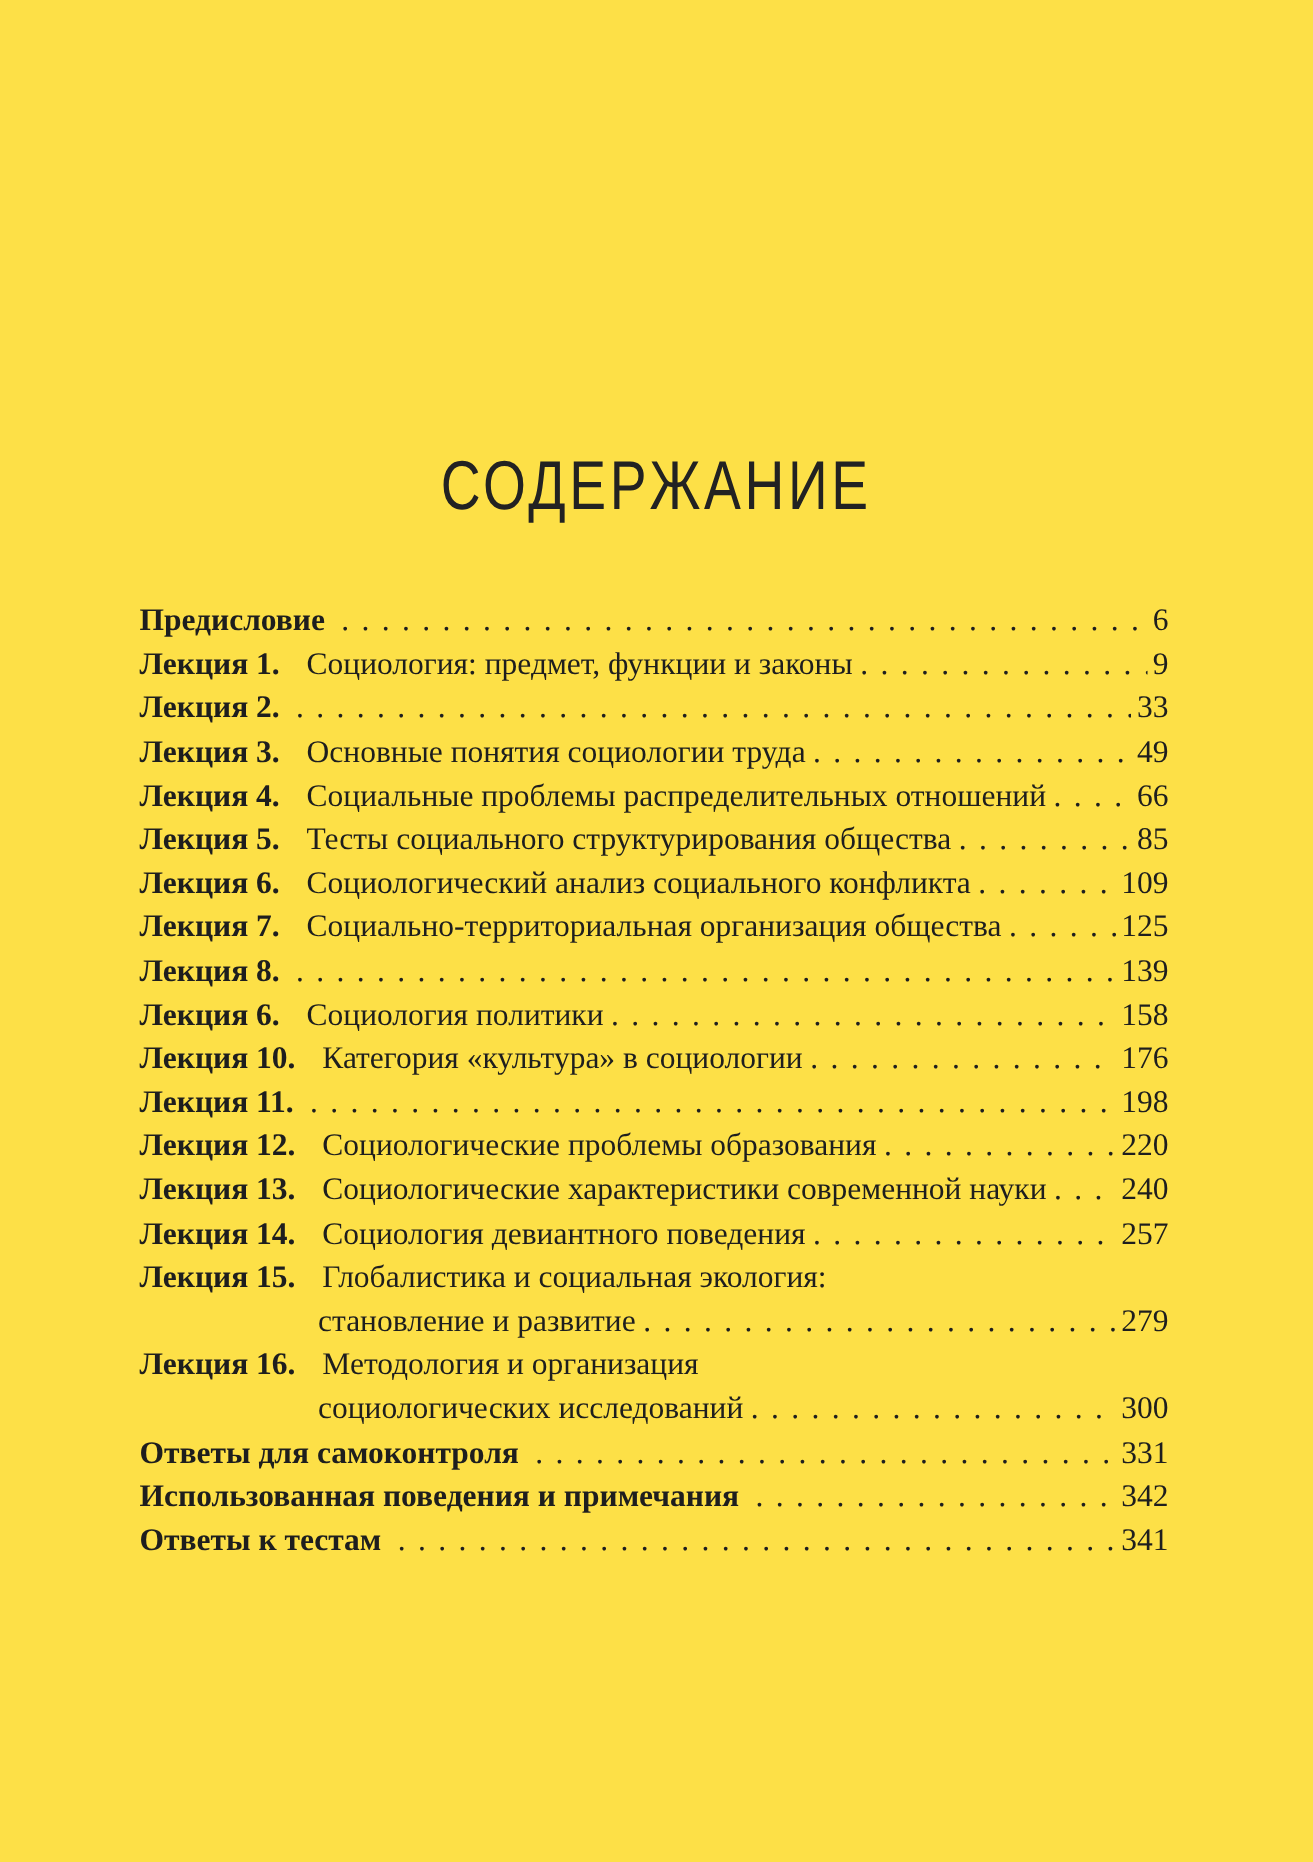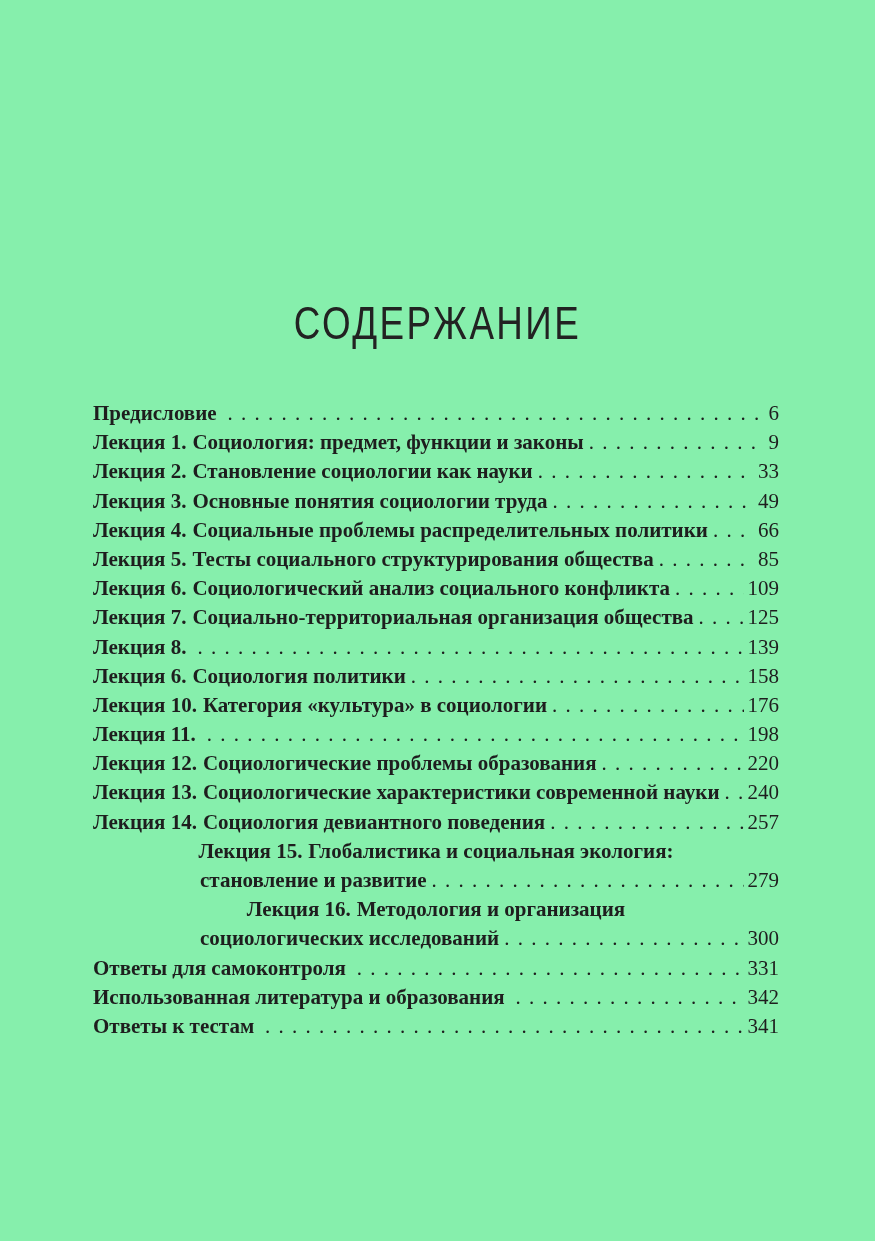--- a/index.html
+++ b/index.html
@@ -4,21 +4,21 @@
 <style>
   html, body {
     margin: 0;
     padding: 0;
     background: #ffffff;
   }
   .page {
     position: relative;
     width: 875px;
     height: 1241px;
-    background: #86efac;
+    background: #fde047;
     overflow: hidden;
     color: #1e1e1e;
   }
   .doc-title {
     position: absolute;
     top: 300px;
     left: 0;
     right: 0;
     text-align: center;
     font-family: "Liberation Sans", sans-serif;
@@ -37,33 +37,33 @@
     font-family: "Liberation Serif", serif;
     font-size: 21px;
     color: #1e1e1e;
   }
   .toc-row {
     display: flex;
     align-items: baseline;
     height: 29.2px;
     line-height: 29.2px;
     white-space: nowrap;
-    justify-content: center;
   }
   .toc-row.indent {
     padding-left: 107px;
   }
   .toc-label {
     font-weight: 700;
     margin-right: 0.28em;
     flex: 0 0 auto;
   }
   .toc-text {
-    font-weight: 700;
+    font-weight: 400;
     flex: 0 0 auto;
+    margin-left: 12px;
   }
   .dot-leader {
     flex: 1 1 auto;
     overflow: hidden;
     margin-left: 5px;
     margin-right: 4px;
     letter-spacing: 1.5px;
     color: #1e1e1e;
   }
   .toc-page {
@@ -84,33 +84,32 @@
         <span class="toc-page">6</span>
       </div>
       <div class="toc-row">
         <span class="toc-label">Лекция 1.</span>
         <span class="toc-text">Социология: предмет, функции и законы</span>
         <span class="dot-leader">. . . . . . . . . . . . . . . . . . . . . . . . . . . . . . . . . . . . . . . . . . . . . . . . . . . . . . . . . . . . . . . . . . . . . . . . . . . . . . . . </span>
         <span class="toc-page">9</span>
       </div>
       <div class="toc-row">
         <span class="toc-label">Лекция 2.</span>
-        <span class="toc-text">Становление социологии как науки</span>
         <span class="dot-leader">. . . . . . . . . . . . . . . . . . . . . . . . . . . . . . . . . . . . . . . . . . . . . . . . . . . . . . . . . . . . . . . . . . . . . . . . . . . . . . . . </span>
         <span class="toc-page">33</span>
       </div>
       <div class="toc-row">
         <span class="toc-label">Лекция 3.</span>
         <span class="toc-text">Основные понятия социологии труда</span>
         <span class="dot-leader">. . . . . . . . . . . . . . . . . . . . . . . . . . . . . . . . . . . . . . . . . . . . . . . . . . . . . . . . . . . . . . . . . . . . . . . . . . . . . . . . </span>
         <span class="toc-page">49</span>
       </div>
       <div class="toc-row">
         <span class="toc-label">Лекция 4.</span>
-        <span class="toc-text">Социальные проблемы распределительных политики</span>
+        <span class="toc-text">Социальные проблемы распределительных отношений</span>
         <span class="dot-leader">. . . . . . . . . . . . . . . . . . . . . . . . . . . . . . . . . . . . . . . . . . . . . . . . . . . . . . . . . . . . . . . . . . . . . . . . . . . . . . . . </span>
         <span class="toc-page">66</span>
       </div>
       <div class="toc-row">
         <span class="toc-label">Лекция 5.</span>
         <span class="toc-text">Тесты социального структурирования общества</span>
         <span class="dot-leader">. . . . . . . . . . . . . . . . . . . . . . . . . . . . . . . . . . . . . . . . . . . . . . . . . . . . . . . . . . . . . . . . . . . . . . . . . . . . . . . . </span>
         <span class="toc-page">85</span>
       </div>
       <div class="toc-row">
@@ -182,21 +181,21 @@
         <span class="toc-text">социологических исследований</span>
         <span class="dot-leader">. . . . . . . . . . . . . . . . . . . . . . . . . . . . . . . . . . . . . . . . . . . . . . . . . . . . . . . . . . . . . . . . . . . . . . . . . . . . . . . . </span>
         <span class="toc-page">300</span>
       </div>
       <div class="toc-row">
         <span class="toc-label">Ответы для самоконтроля</span>
         <span class="dot-leader">. . . . . . . . . . . . . . . . . . . . . . . . . . . . . . . . . . . . . . . . . . . . . . . . . . . . . . . . . . . . . . . . . . . . . . . . . . . . . . . . </span>
         <span class="toc-page">331</span>
       </div>
       <div class="toc-row">
-        <span class="toc-label">Использованная литература и образования</span>
+        <span class="toc-label">Использованная поведения и примечания</span>
         <span class="dot-leader">. . . . . . . . . . . . . . . . . . . . . . . . . . . . . . . . . . . . . . . . . . . . . . . . . . . . . . . . . . . . . . . . . . . . . . . . . . . . . . . . </span>
         <span class="toc-page">342</span>
       </div>
       <div class="toc-row">
         <span class="toc-label">Ответы к тестам</span>
         <span class="dot-leader">. . . . . . . . . . . . . . . . . . . . . . . . . . . . . . . . . . . . . . . . . . . . . . . . . . . . . . . . . . . . . . . . . . . . . . . . . . . . . . . . </span>
         <span class="toc-page">341</span>
       </div>
     </div>
 </div>

